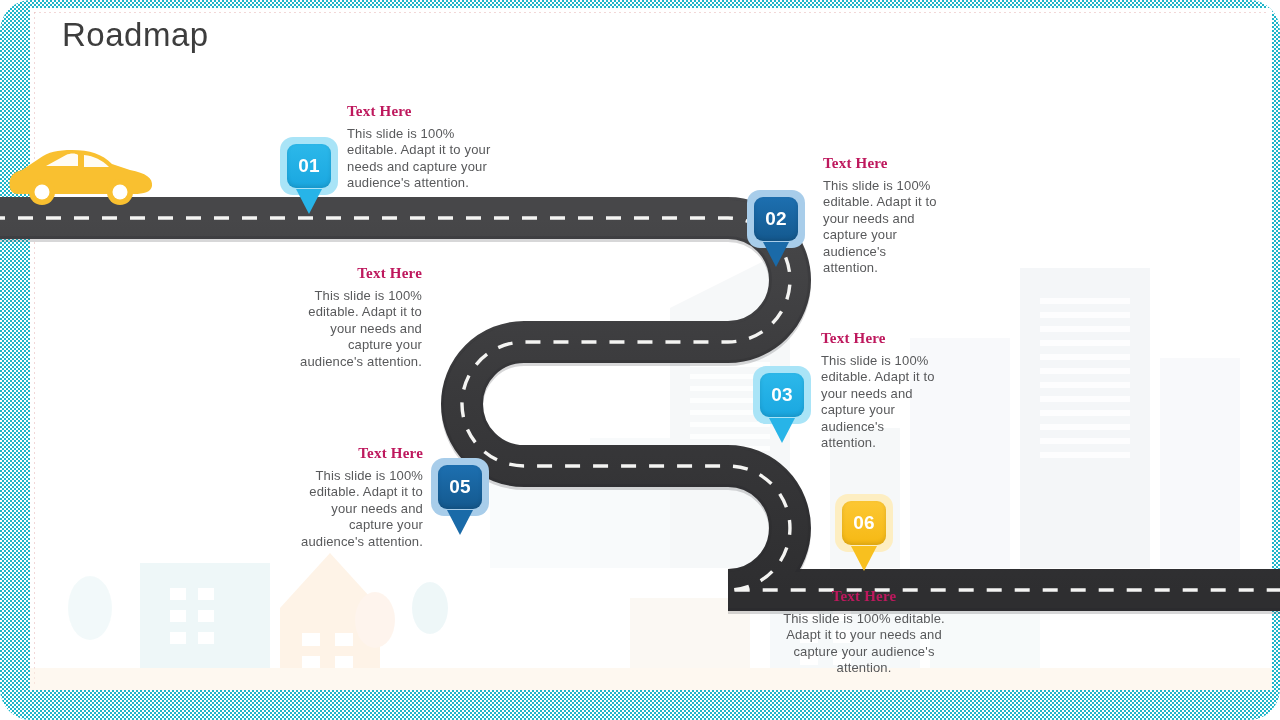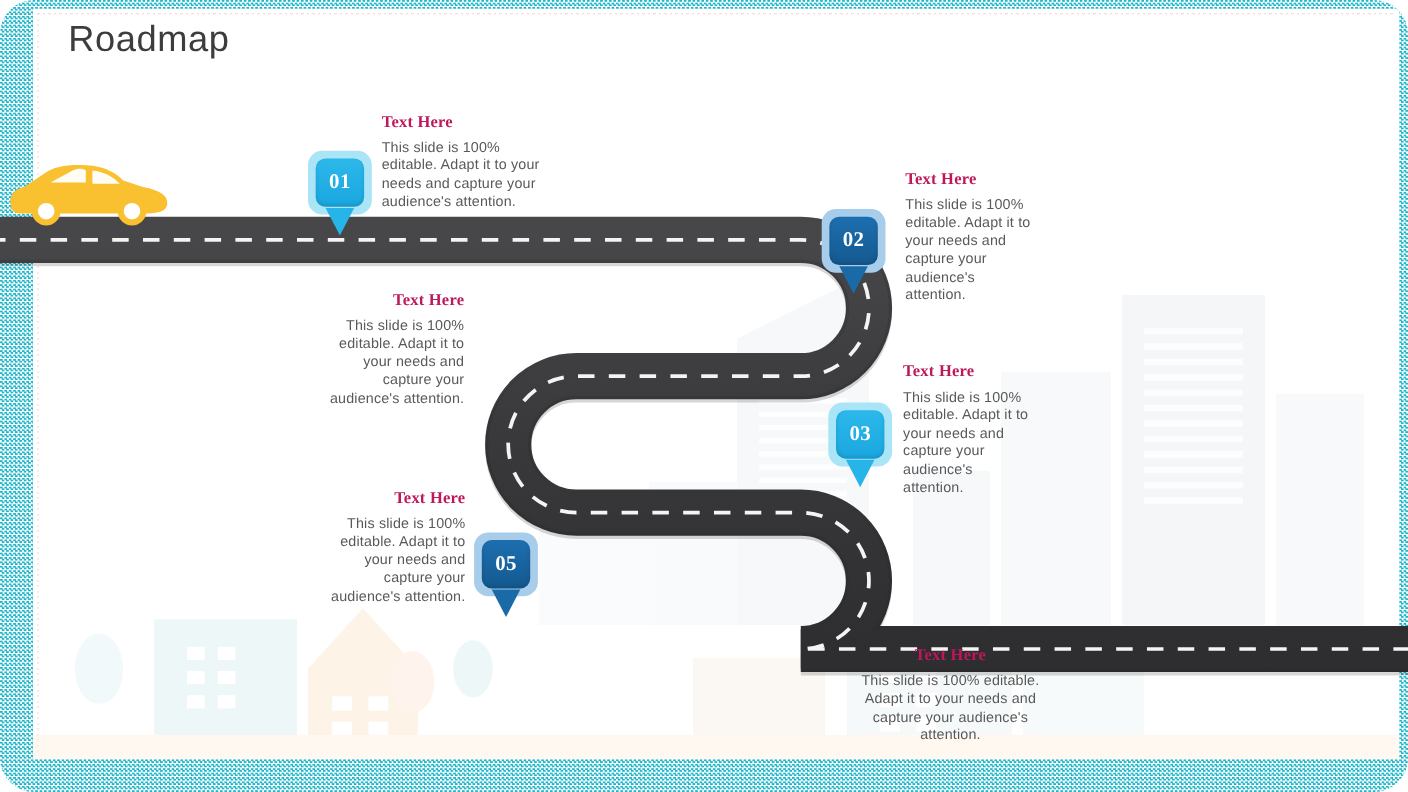--- a/index.html
+++ b/index.html
@@ -77,21 +77,20 @@
     position:absolute; left:0; top:0; width:58px; height:58px;
     border-radius:13px;
   }
   .marker .chip {
     position:absolute; left:7px; top:7px; width:44px; height:44px;
     border-radius:9px;
     display:flex; align-items:center; justify-content:center;
     font-size:19px; font-weight:700; color:#ffffff;
     letter-spacing:.3px;
     box-shadow:inset 0 -2px 4px rgba(0,0,0,.12);
-    font-family:Liberation Serif, serif;
   }
   .marker .tail {
     position:absolute; left:16px; top:52px;
     width:0; height:0;
     border-left:13px solid transparent;
     border-right:13px solid transparent;
   }
 
   
   .m-cyan .frame { background:#a9e4f7; }
@@ -324,30 +323,37 @@
       <div class="frame"></div>
       <div class="chip">03</div>
       <div class="tail"></div>
     </div>
   </div>
   <div class="tblock al-left" style="left:821px; top:330px; width:120px;">
     <div class="th">Text Here</div>
     <div class="tb">This slide is 100% editable. Adapt it to your needs and capture your audience's attention.</div>
   </div>
 
-  <div class="marker m-navy" style="left:431px; top:484px;">
+  <div class="marker m-navy" style="left:431px; top:458px;">
     <div class="pin-wrap">
       <div class="frame"></div>
       <div class="chip">05</div>
       <div class="tail"></div>
     </div>
   </div>
   <div class="tblock al-right" style="left:297px; top:445px; width:126px;">
     <div class="th">Text Here</div>
     <div class="tb">This slide is 100% editable. Adapt it to your needs and capture your audience's attention.</div>
   </div>
 
+  <div class="marker m-amber" style="left:835px; top:494px;">
+    <div class="pin-wrap">
+      <div class="frame"></div>
+      <div class="chip">06</div>
+      <div class="tail"></div>
+    </div>
+  </div>
   <div class="tblock al-center" style="left:780px; top:588px; width:168px;">
     <div class="th">Text Here</div>
     <div class="tb">This slide is 100% editable. Adapt it to your needs and capture your audience's attention.</div>
   </div>
 
 </div>
 
 </body></html>

